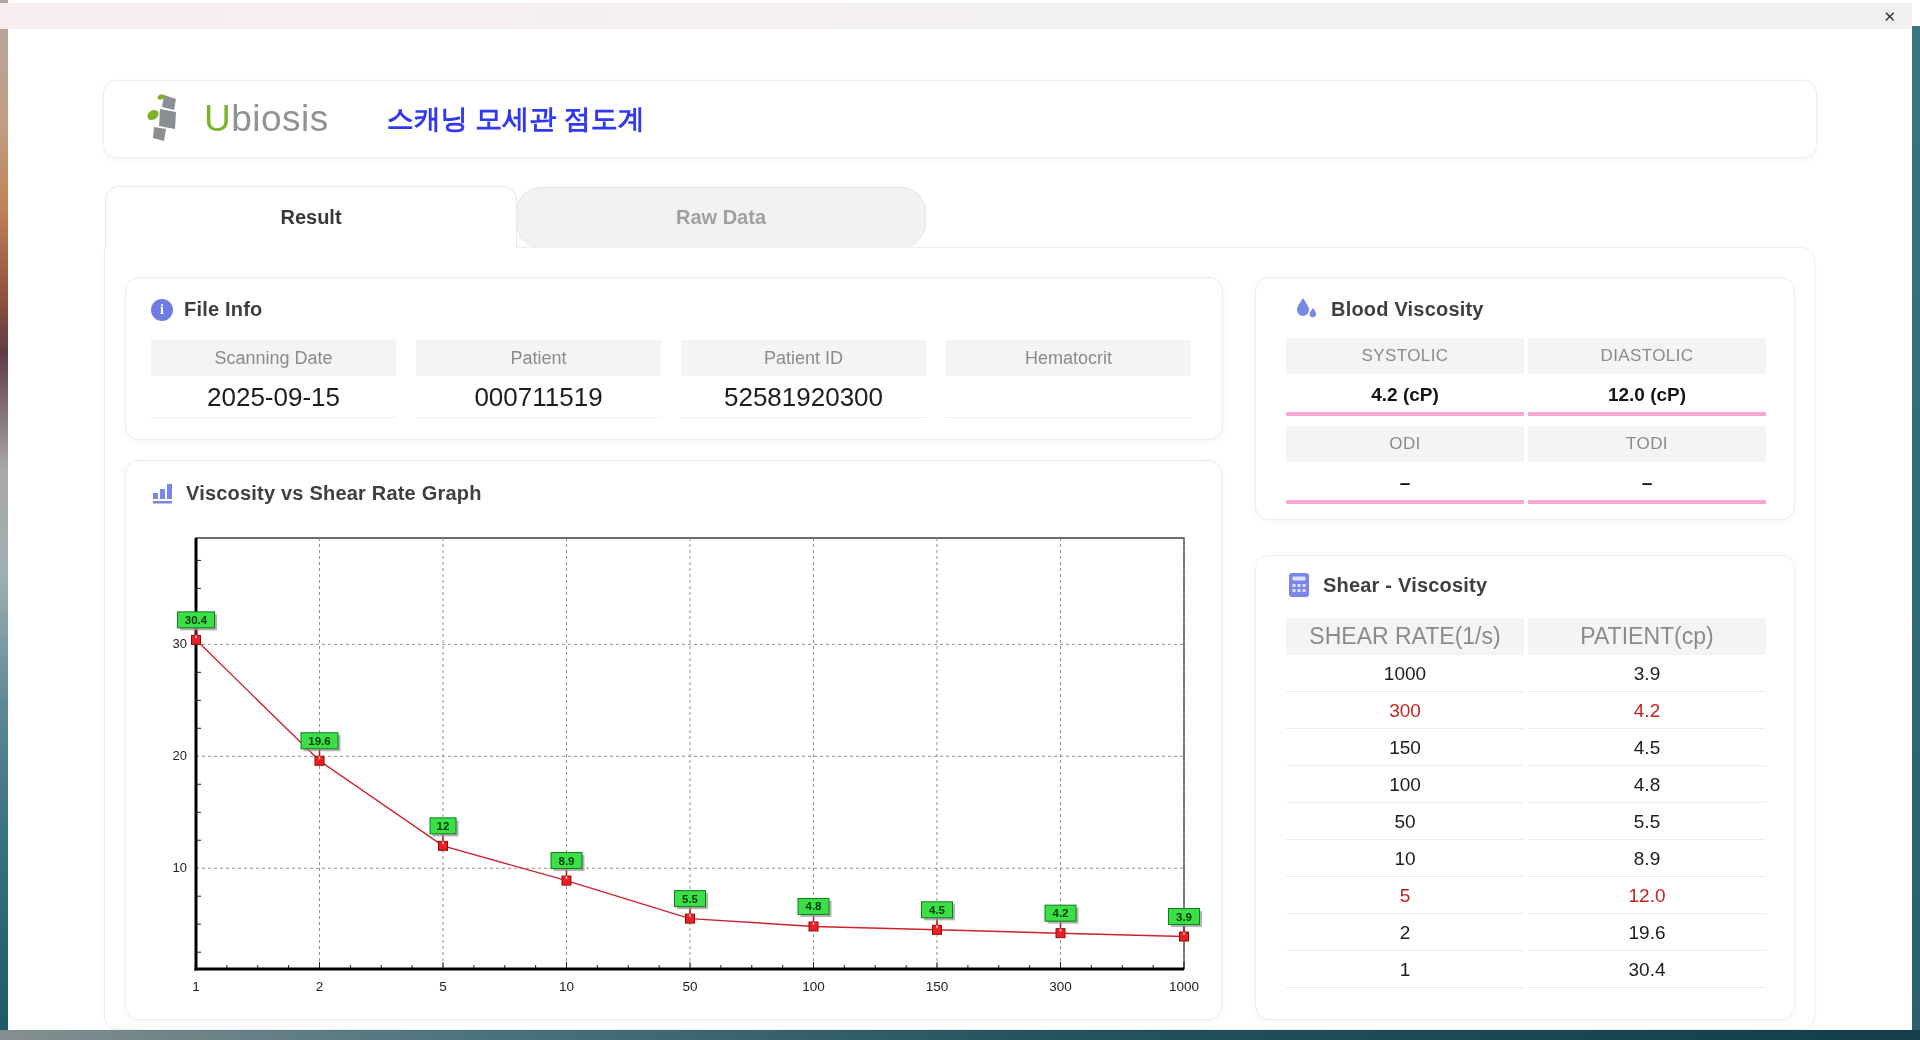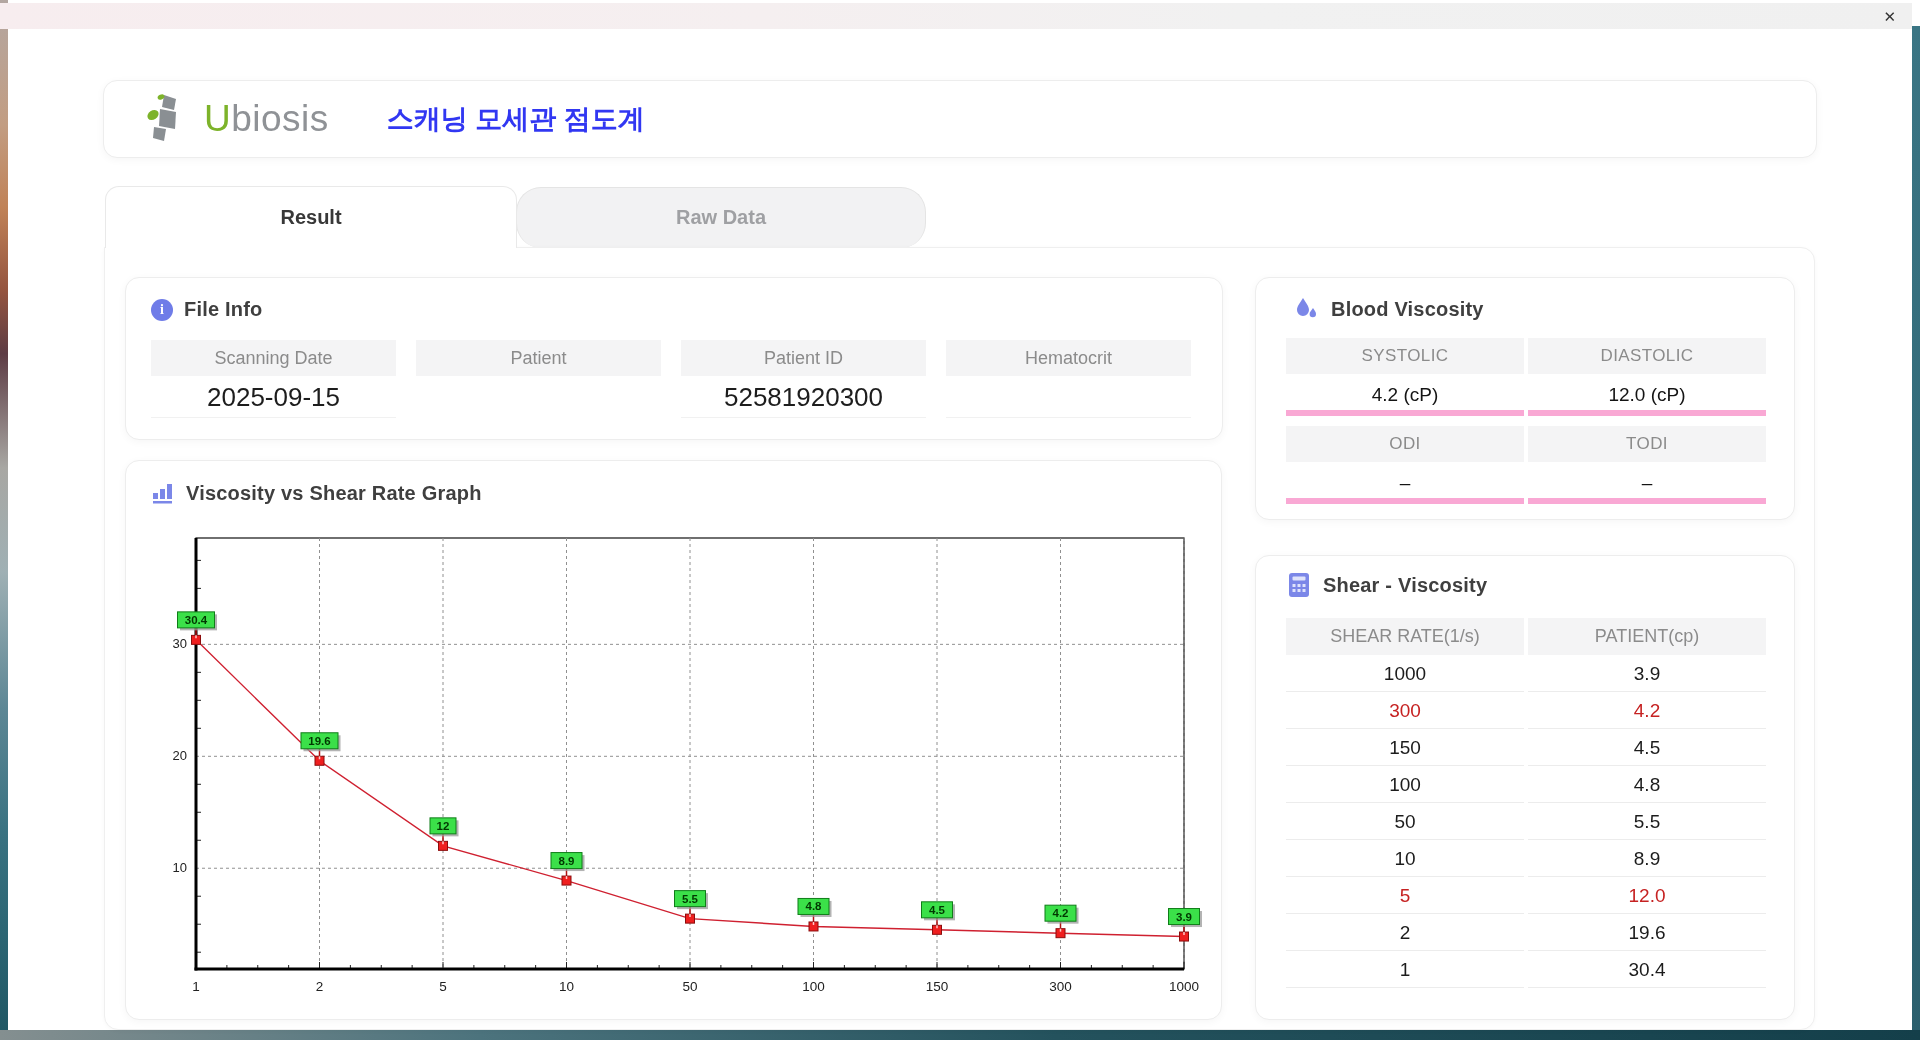--- a/index.html
+++ b/index.html
@@ -44,27 +44,27 @@
   .fi-label{height:36px;line-height:36px;background:#f4f4f5;color:#8b8b8b;font-size:18px;text-align:center;}
   .fi-value{height:42px;line-height:42px;background:#fff;color:#1d1d1d;font-size:26px;text-align:center;border-bottom:1px solid #f1f1f1;}
   
   .graph-card{left:125px;top:460px;width:1097px;height:560px;z-index:4;}
   #chart{position:absolute;left:5px;top:60px;overflow:visible;}
   
   .bv-card{left:1255px;top:277px;width:540px;height:243px;z-index:4;}
   .bv-table{position:absolute;left:30px;top:60px;width:480px;}
   .bv-row{display:grid;grid-template-columns:1fr 1fr;gap:4px;}
   .bv-label{height:36px;line-height:36px;background:#f4f4f5;color:#8b8b8b;font-size:17px;text-align:center;letter-spacing:.4px;}
-  .bv-value{height:42px;line-height:42px;background:#fff;color:#141414;font-size:19px;text-align:center;border-bottom:6px solid #f9a8d4;}
+  .bv-value{height:42px;line-height:42px;background:#fff;color:#141414;font-size:19px;text-align:center;border-bottom:4px solid #f9a8d4;font-weight:bold;}
   .bv-gap{height:10px;}
   
   .shear-card{left:1255px;top:555px;width:540px;height:465px;z-index:4;}
   .sv-table{position:absolute;left:30px;top:62px;width:480px;}
   .sv-hrow{display:grid;grid-template-columns:1fr 1fr;gap:4px;}
-  .sv-hcell{height:37px;line-height:37px;background:#f4f4f5;color:#8b8b8b;font-size:18px;text-align:center;}
+  .sv-hcell{height:37px;line-height:37px;background:#f4f4f5;color:#8b8b8b;font-size:23px;text-align:center;}
   .sv-row{display:grid;grid-template-columns:1fr 1fr;gap:4px;}
   .sv-cell{height:37px;line-height:37px;color:#1c1c1c;font-size:19px;text-align:center;border-bottom:1px solid #ececec;}
   .sv-row.red .sv-cell{color:#c62222;}
   
   .info-badge{width:22px;height:22px;border-radius:50%;background:#6f7ce8;color:#fff;
     font-size:14px;font-weight:700;text-align:center;line-height:22px;font-family:"Liberation Serif",serif;}
 </style>
 </head>
 <body>
 
@@ -99,20 +99,21 @@
     <span class="info-badge">i</span>
     <span class="card-title">File Info</span>
   </div>
   <div id="fi-fields">
       <div class="fi-field" style="left: 25px;">
         <div class="fi-label">Scanning Date</div>
         <div class="fi-value">2025-09-15</div>
       </div>
       <div class="fi-field" style="left: 290px;">
         <div class="fi-label">Patient</div>
+        <div class="fi-value">000711519</div>
       </div>
       <div class="fi-field" style="left: 555px;">
         <div class="fi-label">Patient ID</div>
         <div class="fi-value">52581920300</div>
       </div>
       <div class="fi-field" style="left: 820px;">
         <div class="fi-label">Hematocrit</div>
         <div class="fi-value"></div>
       </div>
     </div>

